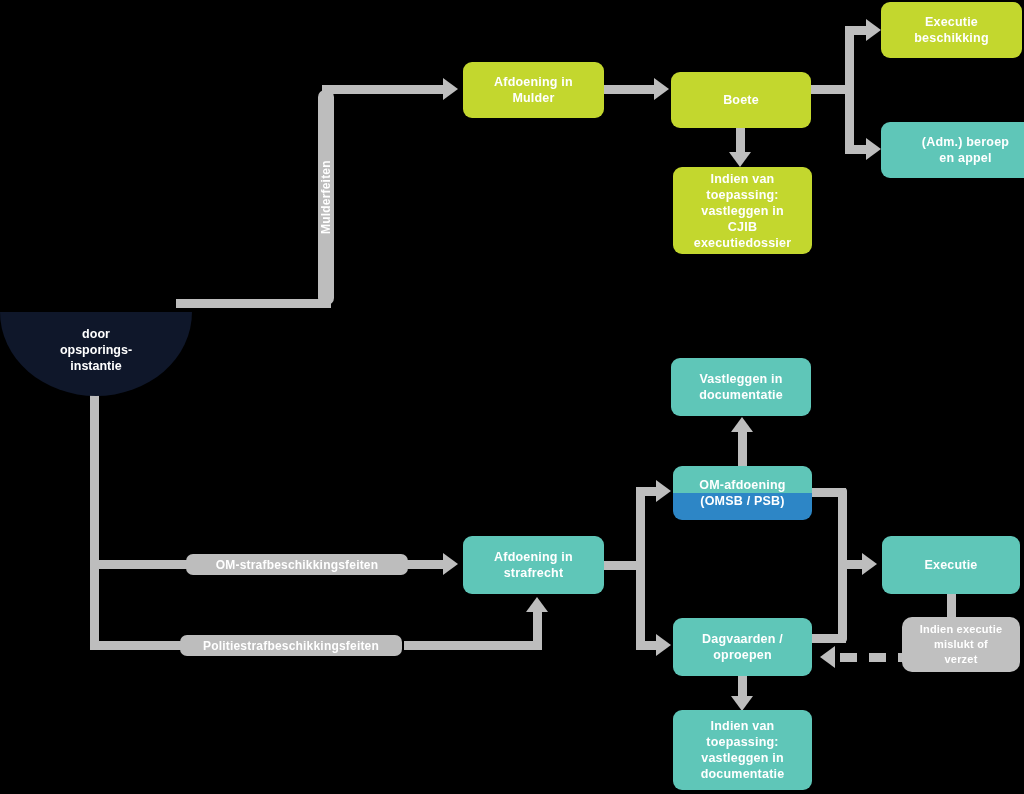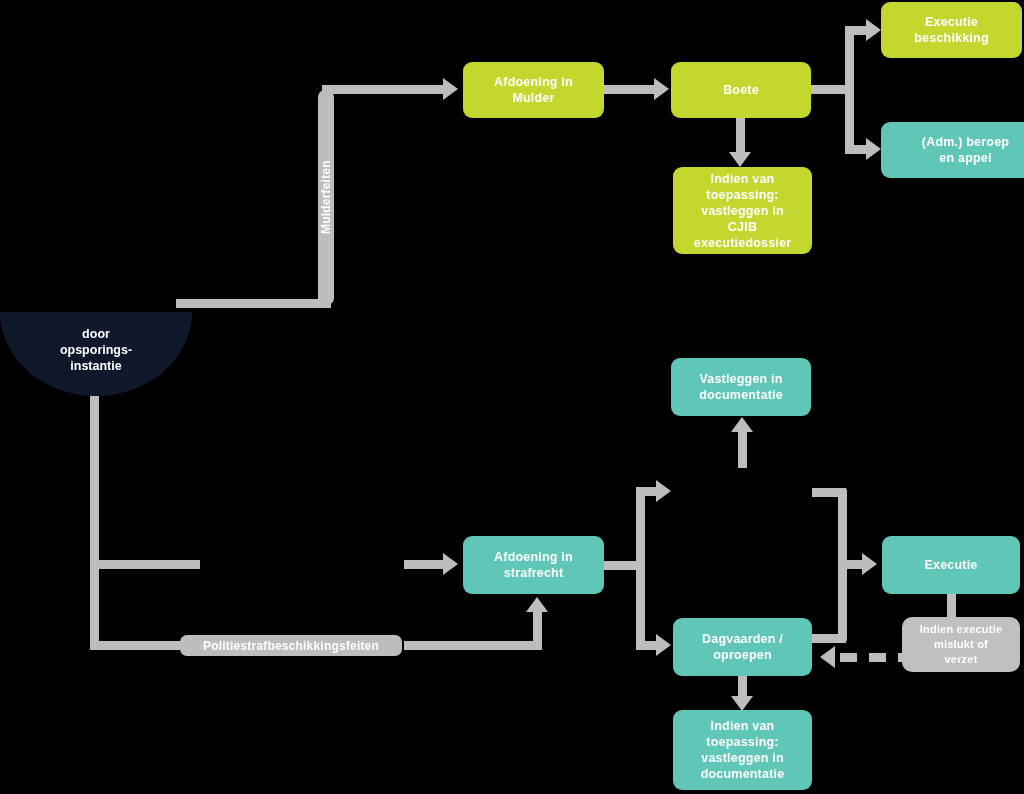--- a/index.html
+++ b/index.html
@@ -97,21 +97,21 @@
   <div class="bar" style="left:322px;top:85px;width:124px;height:9px;"></div>
   <div class="arrow ar-right" style="left:443px;top:78px;"></div>
 
   <div class="node green" style="left:463px;top:62px;width:141px;height:56px;">
     <span>Afdoening in<br>Mulder</span>
   </div>
 
   <div class="bar" style="left:604px;top:85px;width:52px;height:9px;"></div>
   <div class="arrow ar-right" style="left:654px;top:78px;"></div>
 
-  <div class="node green" style="left:671px;top:62px;width:140px;height:56px;">
+  <div class="node green" style="left:671px;top:72px;width:140px;height:56px;">
     <span>Boete</span>
   </div>
 
   <div class="bar" style="left:736px;top:118px;width:9px;height:36px;"></div>
   <div class="arrow ar-down" style="left:729px;top:152px;"></div>
 
   <div class="node green" style="left:673px;top:167px;width:139px;height:87px;">
     <span>Indien van<br>toepassing:<br>vastleggen in<br>CJIB<br>executiedossier</span>
   </div>
 
@@ -128,20 +128,23 @@
     <span>Executie<br>beschikking</span>
   </div>
 
   <div class="node teal" style="left:881px;top:122px;width:169px;height:56px;">
     <span>(Adm.) beroep<br>en appel</span>
   </div>
 
   <div class="bar" style="left:90px;top:392px;width:9px;height:258px;"></div>
 
   <div class="bar" style="left:90px;top:560px;width:110px;height:9px;"></div>
+  <div class="pill" style="left:186px;top:554px;width:222px;height:21px;">
+    <span>OM-strafbeschikkingsfeiten</span>
+  </div>
   <div class="bar" style="left:404px;top:560px;width:42px;height:9px;"></div>
   <div class="arrow ar-right" style="left:443px;top:553px;"></div>
 
   <div class="bar" style="left:90px;top:641px;width:110px;height:9px;"></div>
   <div class="pill" style="left:180px;top:635px;width:222px;height:21px;">
     <span>Politiestrafbeschikkingsfeiten</span>
   </div>
   <div class="bar" style="left:404px;top:641px;width:138px;height:9px;"></div>
   <div class="bar" style="left:533px;top:612px;width:9px;height:38px;"></div>
   <div class="arrow ar-up" style="left:526px;top:597px;"></div>
@@ -150,20 +153,23 @@
     <span>Afdoening in<br>strafrecht</span>
   </div>
 
   <div class="bar" style="left:604px;top:561px;width:40px;height:9px;"></div>
   <div class="bar barR" style="left:636px;top:487px;width:9px;height:163px;"></div>
   <div class="bar" style="left:636px;top:487px;width:24px;height:9px;"></div>
   <div class="arrow ar-right" style="left:656px;top:480px;"></div>
   <div class="bar" style="left:636px;top:641px;width:24px;height:9px;"></div>
   <div class="arrow ar-right" style="left:656px;top:634px;"></div>
 
+  <div class="node split" style="left:673px;top:466px;width:139px;height:54px;">
+    <span>OM-afdoening<br>(OMSB / PSB)</span>
+  </div>
 
   <div class="bar" style="left:738px;top:430px;width:9px;height:38px;"></div>
   <div class="arrow ar-up" style="left:731px;top:417px;"></div>
 
   <div class="node teal" style="left:671px;top:358px;width:140px;height:58px;">
     <span>Vastleggen in<br>documentatie</span>
   </div>
 
   <div class="node teal" style="left:673px;top:618px;width:139px;height:58px;">
     <span>Dagvaarden /<br>oproepen</span>

